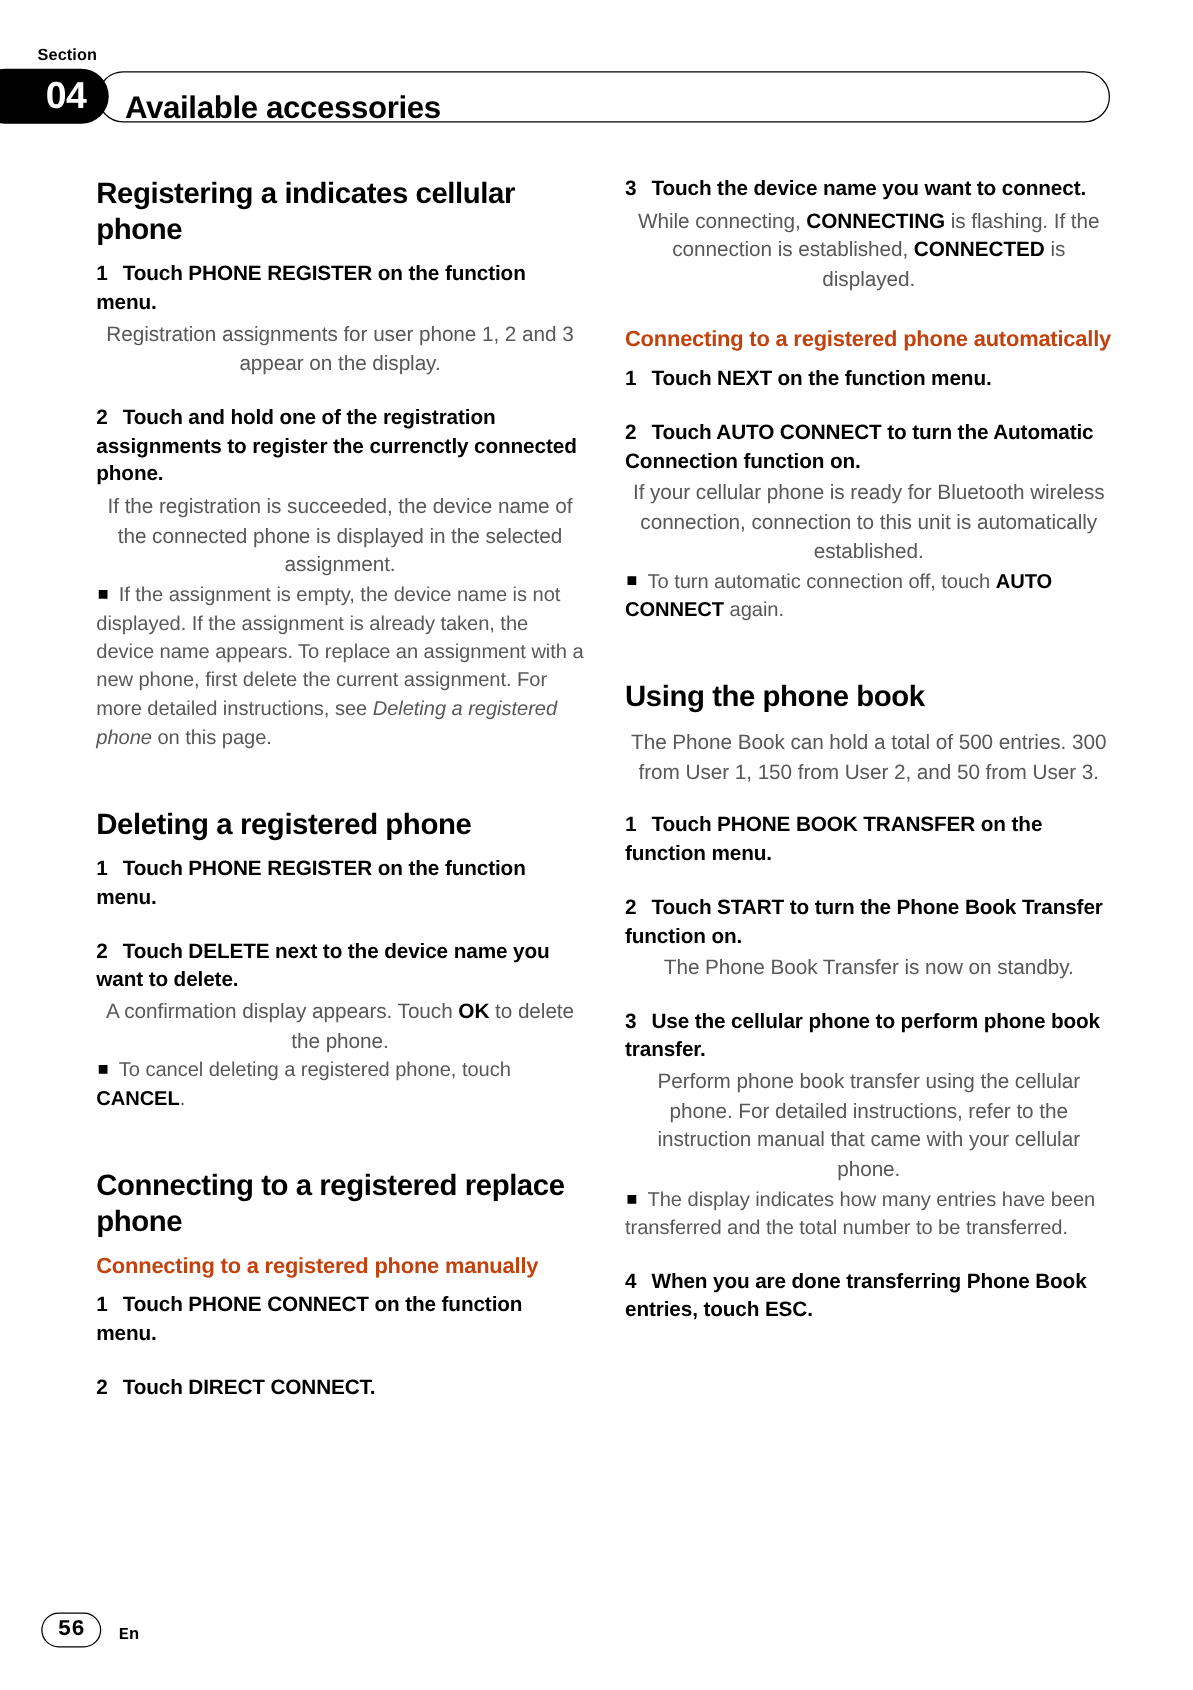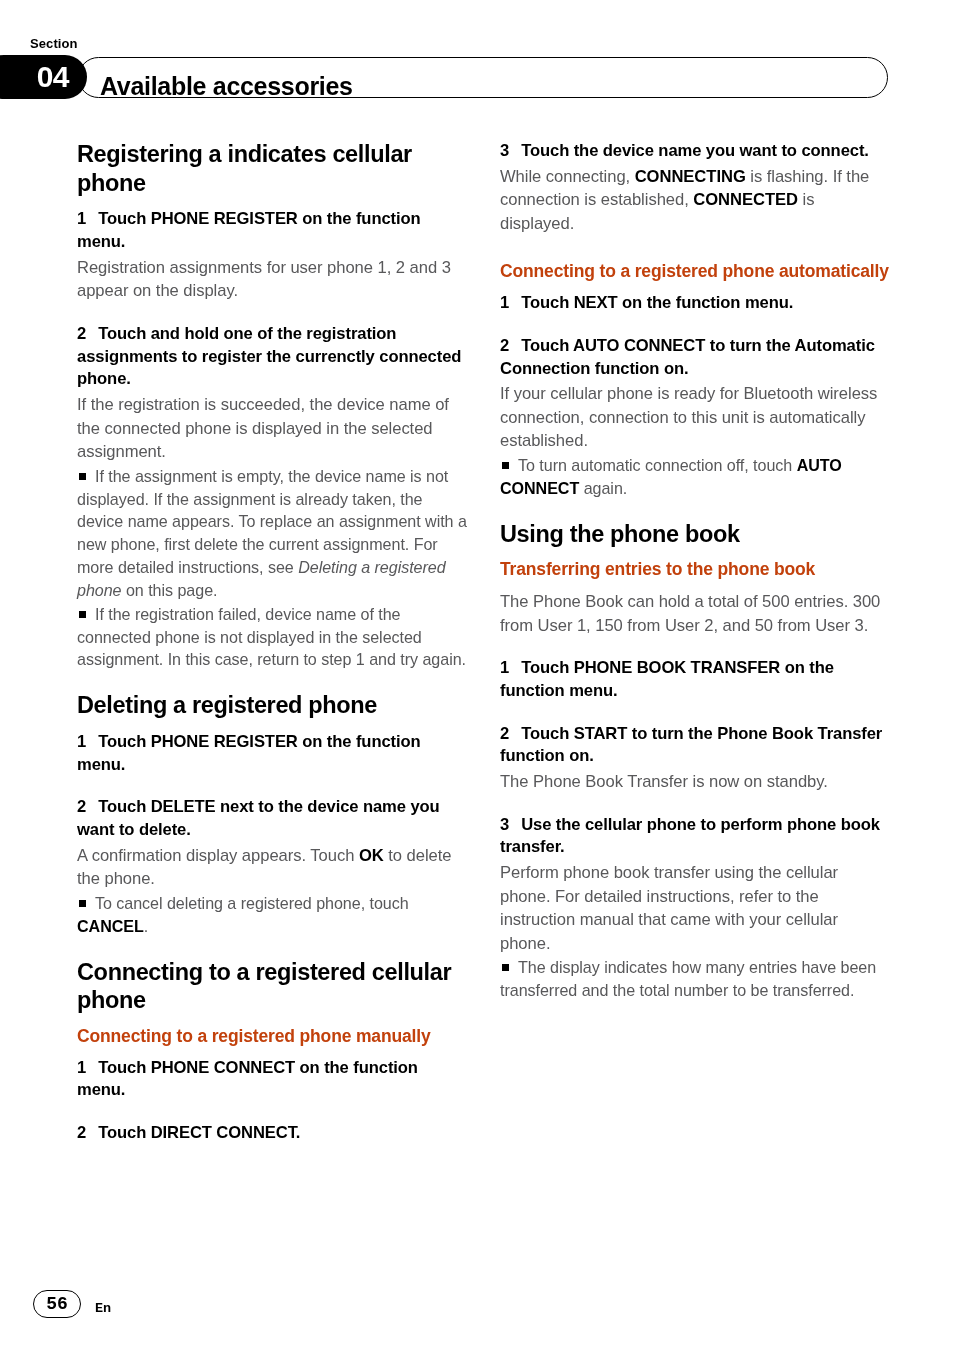--- a/index.html
+++ b/index.html
@@ -89,21 +89,21 @@
 
   
   h1.sec-title {
     font-size: 23.5px;
     font-weight: bold;
     color: #000;
     margin: 0 0 11px 0;
     line-height: 1.22;
     letter-spacing: -0.35px;
   }
-  h1.sec-title.gap-top { margin-top: 20px; }
+  h1.sec-title.gap-top { margin-top: 43px; }
 
   h2.sub-title {
     font-size: 17.5px;
     font-weight: bold;
     color: #c2410c;
     margin: 0 0 9px 0;
     line-height: 1.24;
     letter-spacing: -0.15px;
   }
   h2.sub-title.gap-top { margin-top: 26px; }
@@ -119,20 +119,21 @@
   }
   p.step.gap-top { margin-top: 20px; }
   p.step .num { margin-right: 12px; }
 
   p.body {
     font-size: 16.6px;
     color: #58585a;
     margin: 0 0 1px 0;
     line-height: 1.42;
     letter-spacing: -0.05px;
+    text-align: center;
   }
   p.body b { color: #000; font-weight: bold; }
 
   p.bullet {
     font-size: 16.1px;
     color: #58585a;
     margin: 0 0 1px 0;
     line-height: 1.42;
     letter-spacing: -0.05px;
     padding-left: 0;
@@ -199,32 +200,31 @@
     <h1 class="sec-title">Registering a indicates cellular phone</h1>
 
     <p class="step"><span class="num">1</span><span>Touch PHONE REGISTER on the function menu.</span></p>
     <p class="body">Registration assignments for user phone 1, 2 and 3 appear on the display.</p>
 
     <p class="step gap-top"><span class="num">2</span><span>Touch and hold one of the registration assignments to register the currenctly connected phone.</span></p>
     <p class="body">If the registration is succeeded, the device name of the connected phone is displayed in the selected assignment.</p>
 
     <p class="bullet"><span class="sq"></span><span>If the assignment is empty, the device name is not displayed. If the assignment is already taken, the device name appears. To replace an assignment with a new phone, first delete the current assignment. For more detailed instructions, see </span><i>Deleting a registered phone</i><span> on this page.</span></p>
 
-    <p class="bullet"><span class="sq"></span><span>If the registration failed, device name of the connected phone is not displayed in the selected assignment. In this case, return to step 1 and try again.</span></p>
 
     <h1 class="sec-title gap-top">Deleting a registered phone</h1>
 
     <p class="step"><span class="num">1</span><span>Touch PHONE REGISTER on the function menu.</span></p>
 
     <p class="step gap-top"><span class="num">2</span><span>Touch DELETE next to the device name you want to delete.</span></p>
     <p class="body"><span>A confirmation display appears. Touch </span><b>OK</b><span> to delete the phone.</span></p>
 
     <p class="bullet"><span class="sq"></span><span>To cancel deleting a registered phone, touch </span><b>CANCEL</b><span>.</span></p>
 
-    <h1 class="sec-title gap-top">Connecting to a registered cellular phone</h1>
+    <h1 class="sec-title gap-top">Connecting to a registered replace phone</h1>
 
     <h2 class="sub-title">Connecting to a registered phone manually</h2>
 
     <p class="step"><span class="num">1</span><span>Touch PHONE CONNECT on the function menu.</span></p>
 
     <p class="step gap-top"><span class="num">2</span><span>Touch DIRECT CONNECT.</span></p>
   </div>
 
   <div class="col col-right">
 
@@ -235,33 +235,33 @@
 
     <p class="step"><span class="num">1</span><span>Touch NEXT on the function menu.</span></p>
 
     <p class="step gap-top"><span class="num">2</span><span>Touch AUTO CONNECT to turn the Automatic Connection function on.</span></p>
     <p class="body">If your cellular phone is ready for Bluetooth wireless connection, connection to this unit is automatically established.</p>
 
     <p class="bullet"><span class="sq"></span><span>To turn automatic connection off, touch </span><b>AUTO CONNECT</b><span> again.</span></p>
 
     <h1 class="sec-title gap-top">Using the phone book</h1>
 
-    <h2 class="sub-title">Transferring entries to the phone book</h2>
     <p class="body">The Phone Book can hold a total of 500 entries. 300 from User 1, 150 from User 2, and 50 from User 3.</p>
 
     <p class="step gap-top"><span class="num">1</span><span>Touch PHONE BOOK TRANSFER on the function menu.</span></p>
 
     <p class="step gap-top"><span class="num">2</span><span>Touch START to turn the Phone Book Transfer function on.</span></p>
     <p class="body">The Phone Book Transfer is now on standby.</p>
 
     <p class="step gap-top"><span class="num">3</span><span>Use the cellular phone to perform phone book transfer.</span></p>
     <p class="body">Perform phone book transfer using the cellular phone. For detailed instructions, refer to the instruction manual that came with your cellular phone.</p>
 
     <p class="bullet"><span class="sq"></span><span>The display indicates how many entries have been transferred and the total number to be transferred.</span></p>
 
 
+    <p class="step gap-top"><span class="num">4</span><span>When you are done transferring Phone Book entries, touch ESC.</span></p>
   </div>
 </div>
 
 <div class="page-footer">
   <div class="page-num">56</div>
   <div class="lang-code">En</div>
 </div>
 
 </body></html>

